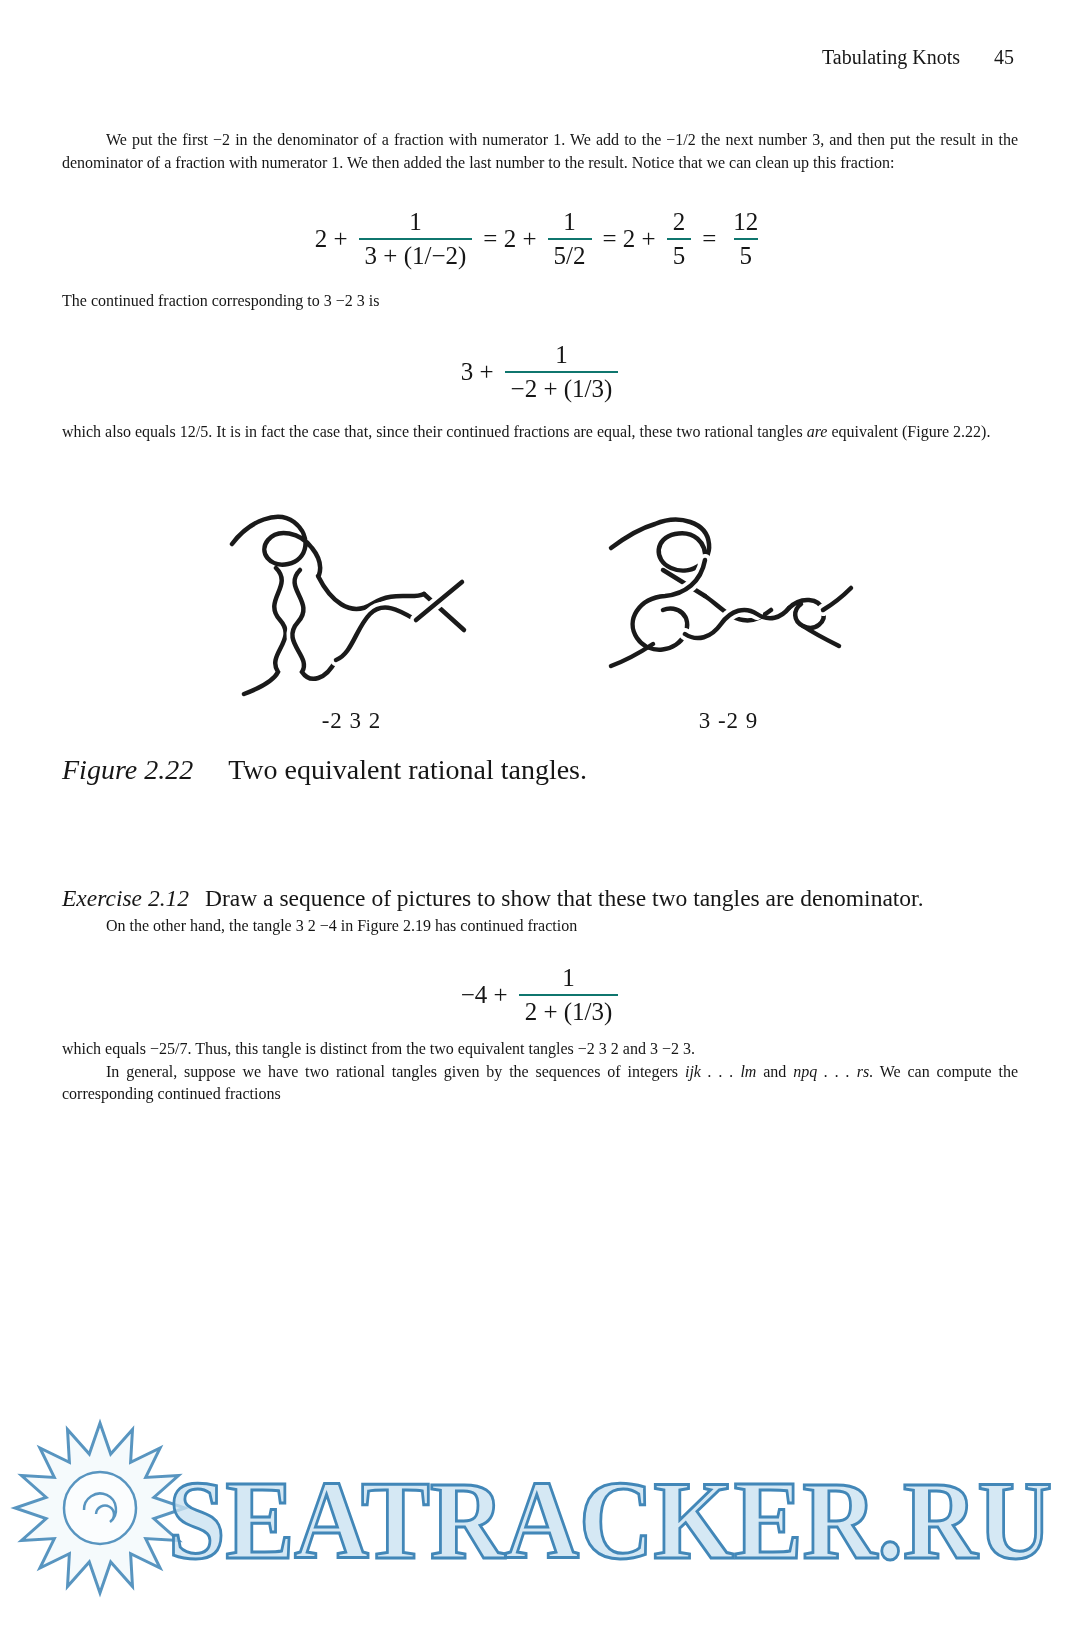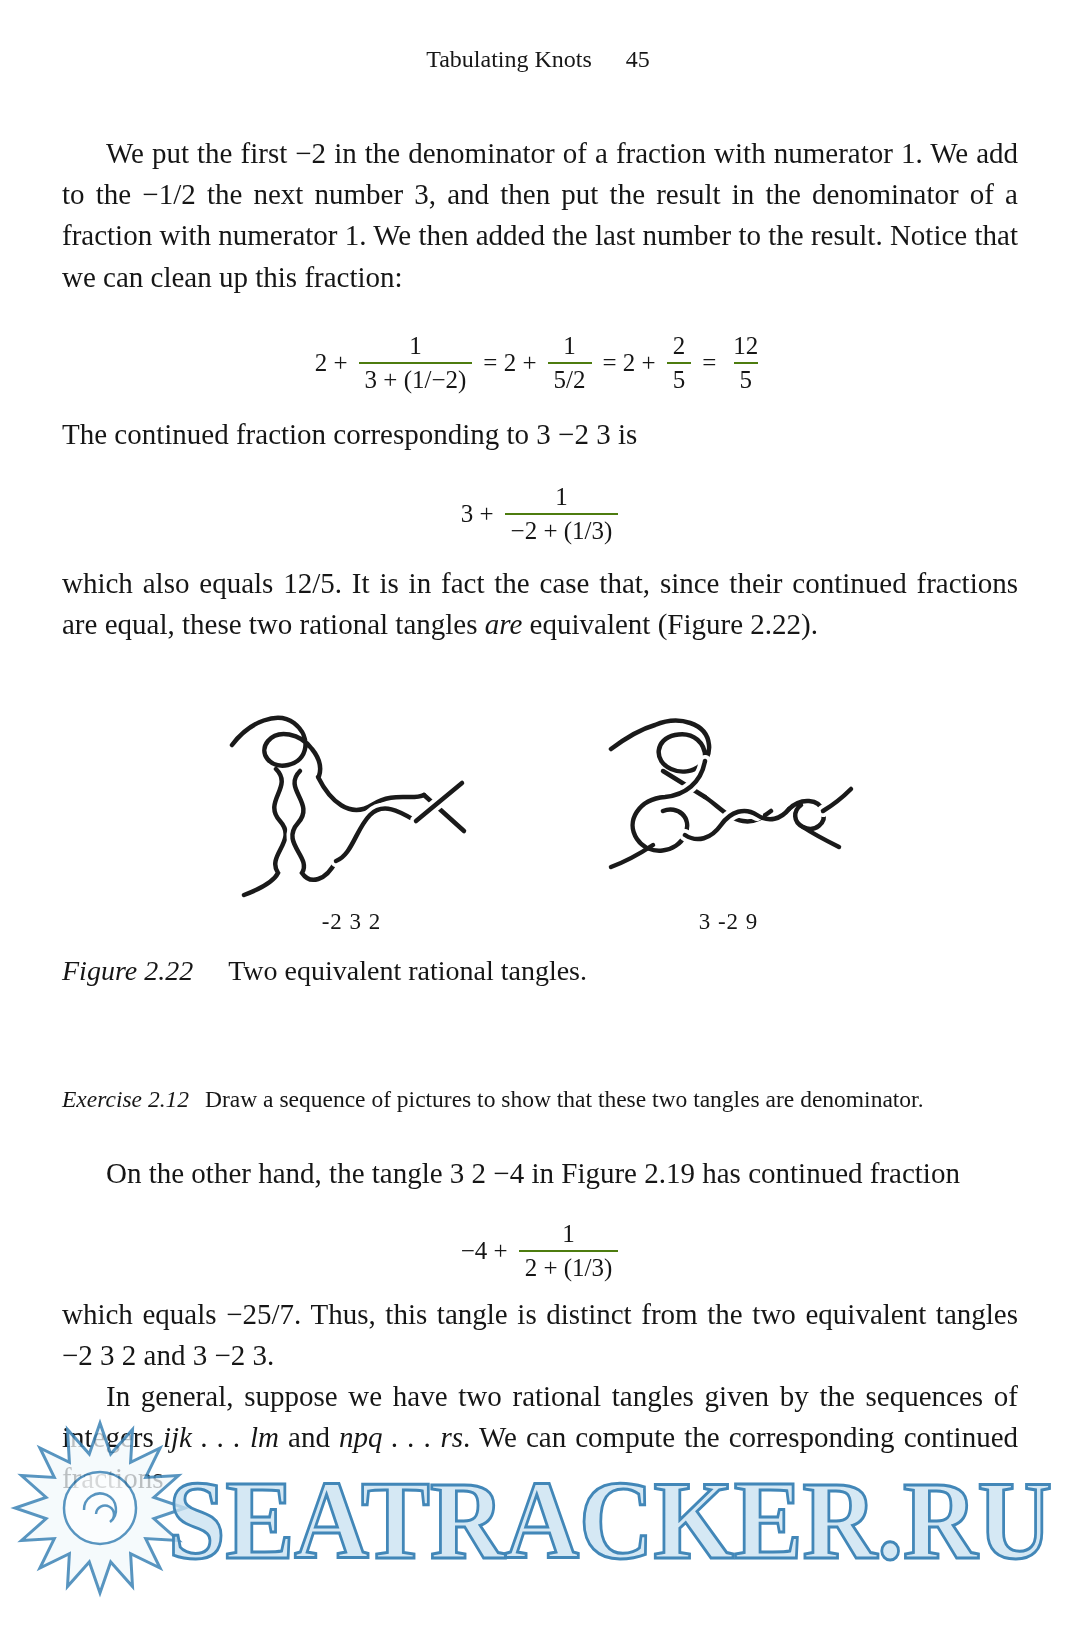--- a/index.html
+++ b/index.html
@@ -7,52 +7,52 @@
     width:1080px; height:1642px;
     background:#ffffff;
     font-family:"Liberation Serif", serif;
     color:#161616;
     position:relative;
     overflow:hidden;
   }
   .page { padding:46px 62px 0 62px; position:relative; }
 
   .header {
-    display:flex; justify-content:center; align-items:baseline;
-    font-size:24px; gap:34px; padding-right:4px;
+    display:flex; justify-content:flex-end; align-items:baseline;
+    font-size:20px; gap:34px; padding-right:4px;
   }
 
   .para {
-    font-size:29px; line-height:1.42;
+    font-size:16px; line-height:1.42;
     text-align:justify; margin:0;
   }
   .indent { text-indent:44px; }
   .ital { font-style:italic; }
 
   #p1 { margin-top:60px; }
   #p2 { margin-top:20px; }
   #p3 { margin-top:18px; }
-  #p4 { margin-top:36px; }
+  #p4 { }
   #p5 { margin-top:12px; }
   #p6 { margin-top:0; }
 
   .formula {
     display:flex; justify-content:center; align-items:center;
     font-size:25px; color:#161616;
   }
   #formula1 { margin:34px 0 0 0; }
   #formula2 { margin:28px 0 0 0; }
   #formula3 { margin:26px 0 0 0; }
   .formula .term { margin:0 5px; white-space:pre; }
   .frac {
     display:inline-flex; flex-direction:column; align-items:center;
     margin:0 6px;
   }
   .frac .num { text-align:center; padding:0 6px 2px 6px; }
-  .frac .den { border-top:2px solid #4d7c0f; text-align:center; padding:2px 6px 0 6px; }
+  .frac .den { border-top:2px solid #0f766e; text-align:center; padding:2px 6px 0 6px; }
 
   .figure-row {
     display:flex; justify-content:center; align-items:flex-start;
     gap:105px; margin-top:64px;
   }
   .figure-col { display:flex; flex-direction:column; align-items:center; }
   .tangle-label { font-size:23px; margin-top:4px; letter-spacing:1px; }
 
   .caption { margin:20px 0 0 0; font-size:28px; }
   .caption .caption-text { margin-left:28px; }

